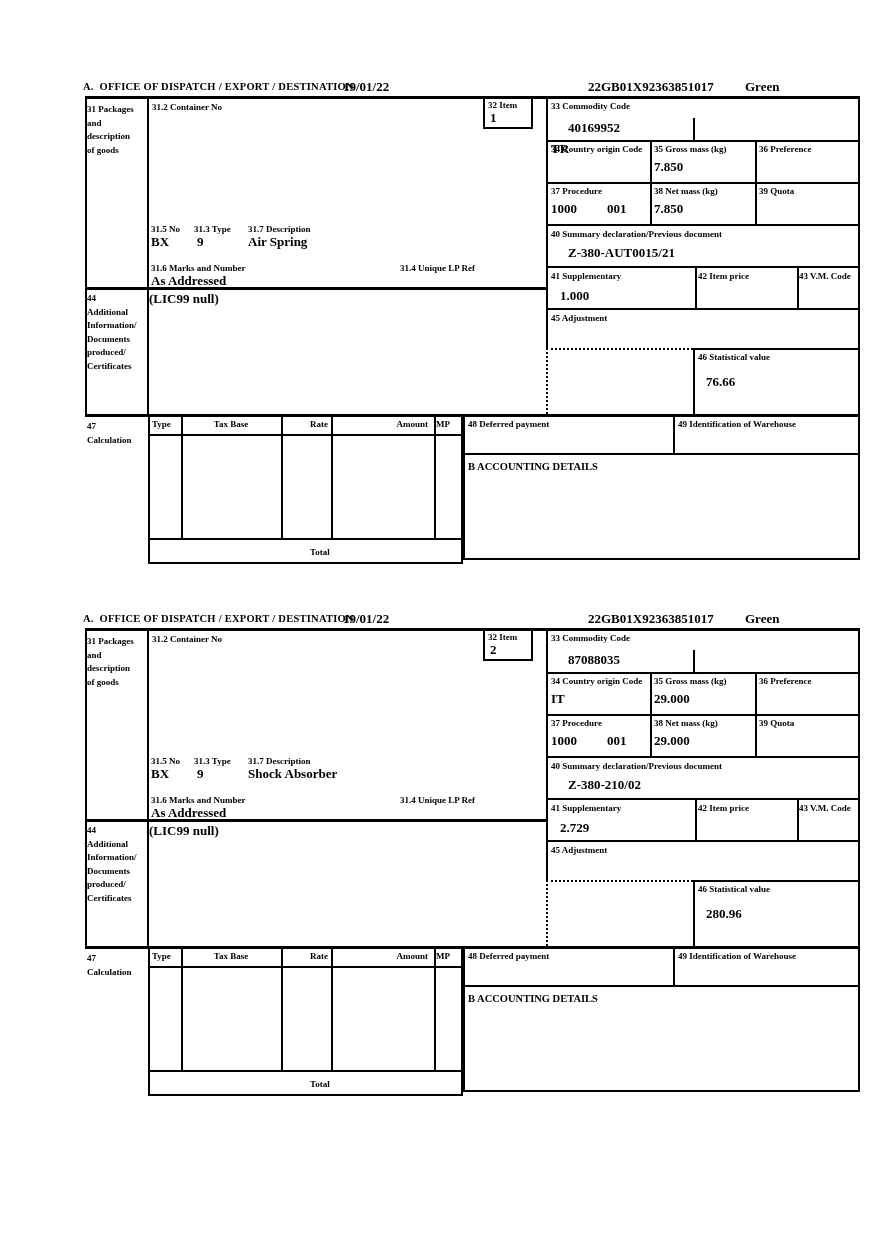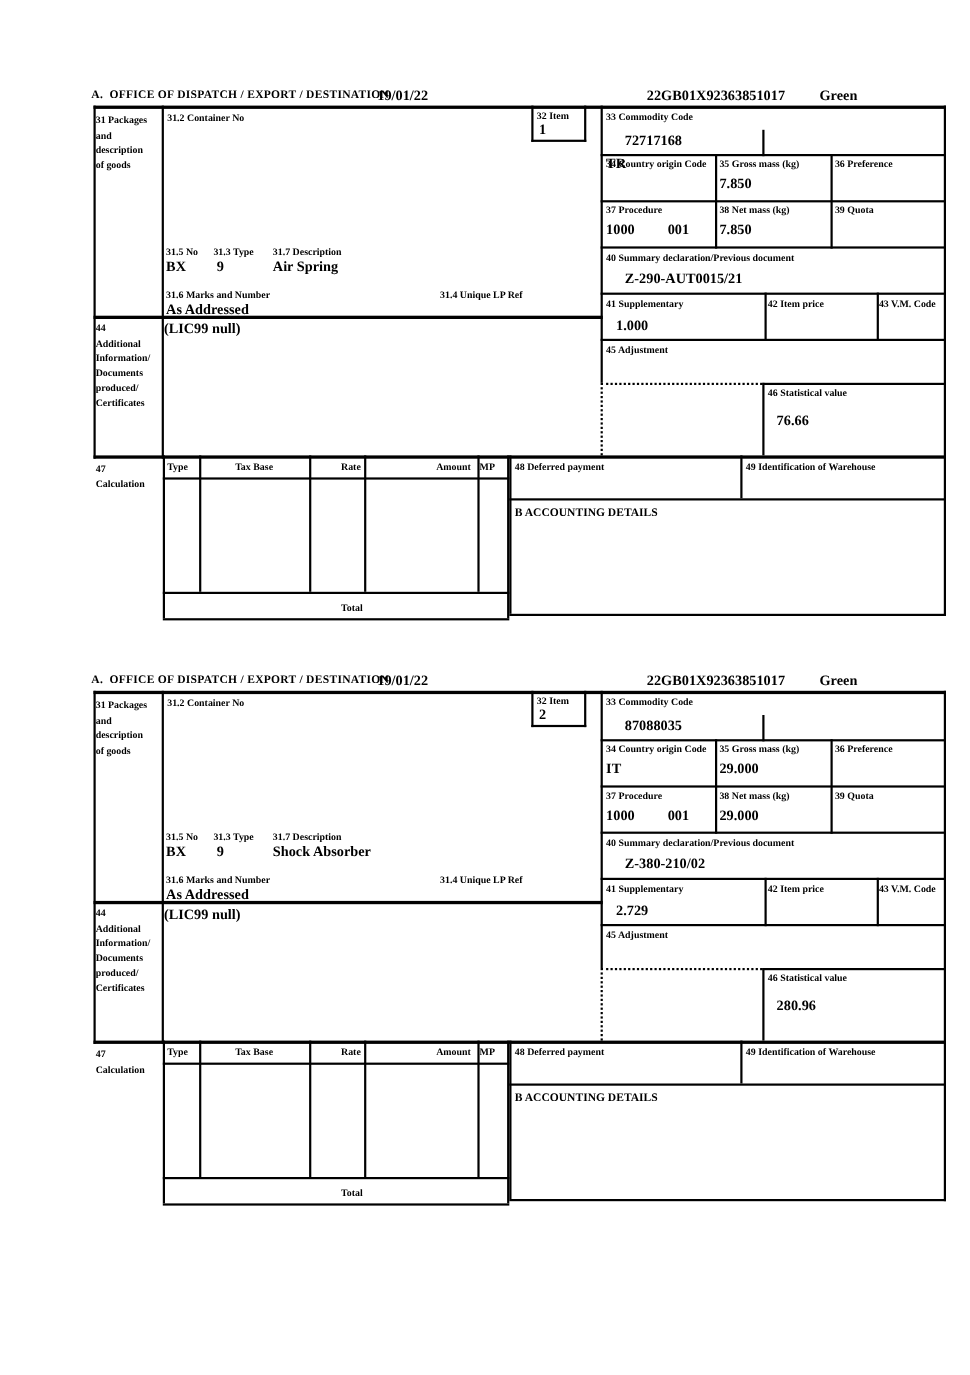--- a/index.html
+++ b/index.html
@@ -79,21 +79,21 @@
       <div>31 Packages</div>
       <div>and</div>
       <div>description</div>
       <div>of goods</div>
     </div>
 
     <div class="t lbl" style="left:152px;top:24px;">31.2 Container No</div>
     <div class="t lbl" style="left:488px;top:22px;">32 Item</div>
     <div class="t val" style="left:490px;top:32px;">1</div>
     <div class="t lbl" style="left:551px;top:23px;">33 Commodity Code</div>
-    <div class="t val" style="left:568px;top:42px;">72717168</div>
+    <div class="t val" style="left:568px;top:42px;">40169952</div>
 
     <div class="t lbl" style="left:551px;top:66px;">34 Country origin Code</div>
     <div class="t val" style="left:551px;top:63px;">TR</div>
     <div class="t lbl" style="left:654px;top:66px;">35 Gross mass (kg)</div>
     <div class="t val" style="left:654px;top:81px;">7.850</div>
     <div class="t lbl" style="left:759px;top:66px;">36 Preference</div>
 
     <div class="t lbl" style="left:551px;top:108px;">37 Procedure</div>
     <div class="t val" style="left:551px;top:123px;">1000</div>
     <div class="t val" style="left:607px;top:123px;">001</div>
@@ -106,21 +106,21 @@
     <div class="t lbl" style="left:248px;top:146px;">31.7 Description</div>
     <div class="t val" style="left:151px;top:156px;">BX</div>
     <div class="t val" style="left:197px;top:156px;">9</div>
     <div class="t val" style="left:248px;top:156px;">Air Spring</div>
 
     <div class="t lbl" style="left:151px;top:185px;">31.6 Marks and Number</div>
     <div class="t lbl" style="left:400px;top:185px;">31.4 Unique LP Ref</div>
     <div class="t val" style="left:151px;top:195px;">As Addressed</div>
 
     <div class="t lbl" style="left:551px;top:151px;">40 Summary declaration/Previous document</div>
-    <div class="t val" style="left:568px;top:167px;">Z-290-AUT0015/21</div>
+    <div class="t val" style="left:568px;top:167px;">Z-380-AUT0015/21</div>
     <div class="t lbl" style="left:551px;top:193px;">41 Supplementary</div>
     <div class="t val" style="left:560px;top:210px;">1.000</div>
     <div class="t lbl" style="left:698px;top:193px;">42 Item price</div>
     <div class="t lbl" style="left:799px;top:193px;">43 V.M. Code</div>
 
     <div class="lines" style="left:87px;top:214px;">
       <div>44</div>
       <div>Additional</div>
       <div>Information/</div>
       <div>Documents</div>

